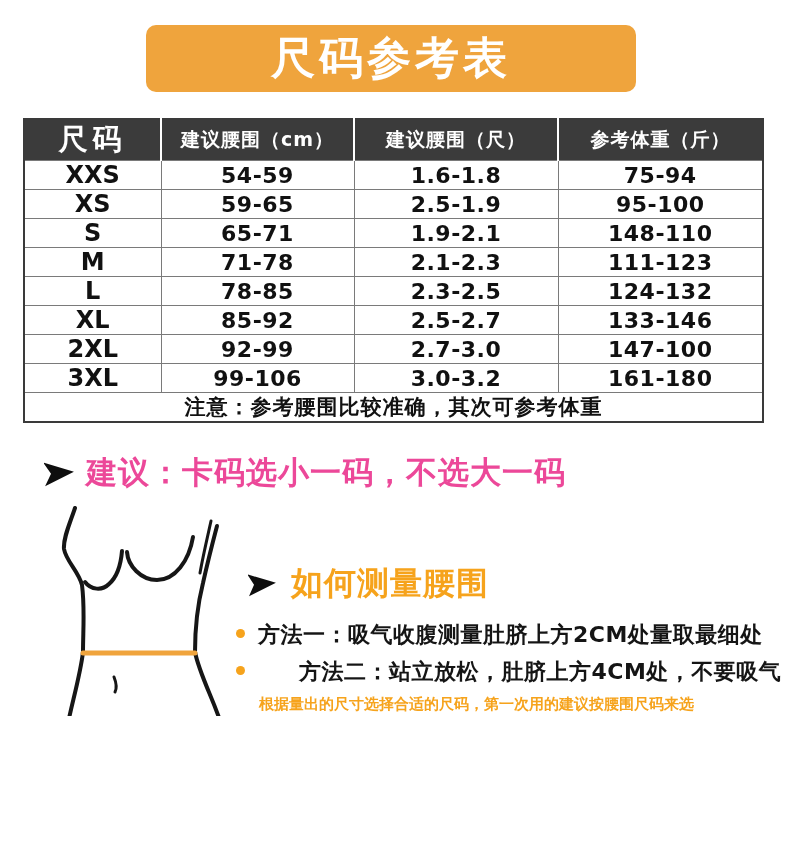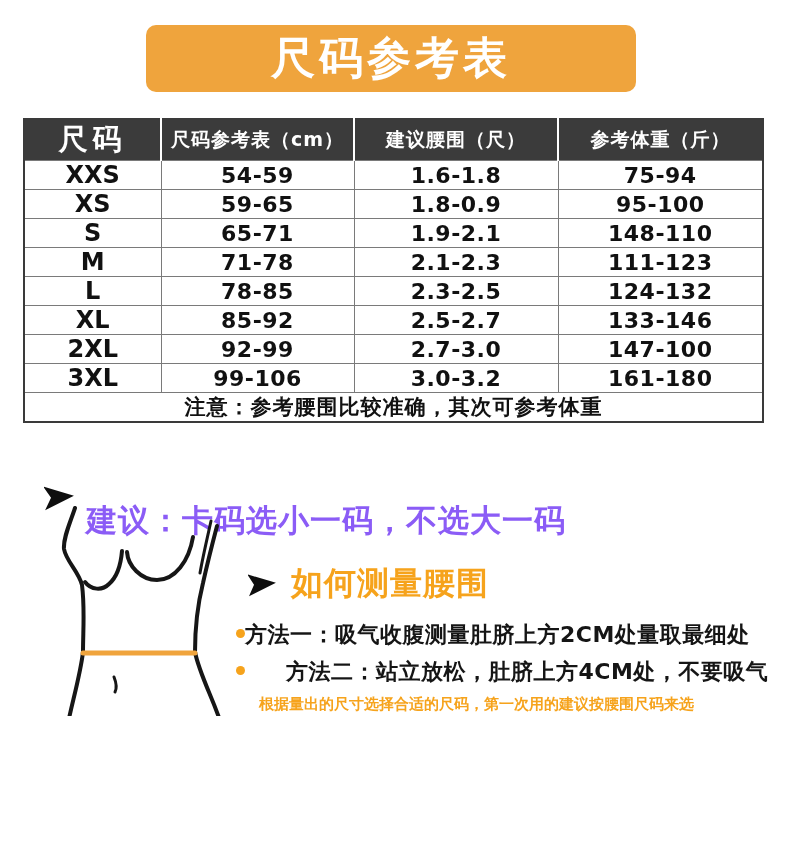--- a/index.html
+++ b/index.html
@@ -42,42 +42,42 @@
   td.size-cell { font-size:24px; font-weight:bold; }
   td.num-cell  { font-size:22px; font-weight:bold; letter-spacing:0.5px; }
   td.note-cell {
     height:35px; font-size:21px; font-weight:bold; letter-spacing:1px;
   }
 
   
   .advice-row { position:absolute; left:44px; top:452px; display:flex; align-items:center; }
   .arrow-svg { flex:0 0 auto; }
   .advice-text {
-    margin-left:12px; color:#8b5cf6; font-size:31px; font-weight:bold;
-    letter-spacing:1px; white-space:nowrap;margin-top:48px;
+    margin-left:12px; color:#ec4899; font-size:31px; font-weight:bold;
+    letter-spacing:1px; white-space:nowrap;
   }
 
   
   .figure-svg { position:absolute; left:40px; top:495px; }
 
   
   .measure-title-row { position:absolute; left:248px; top:562px; display:flex; align-items:center; }
   .measure-title {
     margin-left:15px; color:#F6A31C; font-size:32px; font-weight:bold;
     letter-spacing:1px; white-space:nowrap;
   }
   .method-row { position:absolute; left:236px; display:flex; align-items:flex-start; }
   .method-row.m1 { top:620px; }
   .method-row.m2 { top:657px;gap:41px; }
   .bullet-dot {
     flex:0 0 auto; width:9px; height:9px; border-radius:50%;
     background:#F6A31C; margin-top:9px;
   }
   .method-text {
-    color:#151515; font-size:22px; font-weight:bold;
+    margin-left:13px; color:#151515; font-size:22px; font-weight:bold;
     white-space:nowrap; letter-spacing:0.5px;
   }
   .measure-note {
     position:absolute; left:259px; top:691px; width:468px;
     color:#F6A31C; font-size:15px; font-weight:bold; line-height:27px;
   }
 </style>
 </head>
 <body>
 
@@ -91,36 +91,36 @@
     <table class="size-table">
       <colgroup>
         <col style="width:137px">
           <col style="width:193px">
           <col style="width:204px">
           <col style="width:205px">
       </colgroup>
       <thead>
         <tr>
           <th class="size-head">尺码</th>
-          <th class="small-head">尺码参考表（cm）</th>
+          <th class="small-head">建议腰围（cm）</th>
           <th class="small-head">建议腰围（尺）</th>
           <th class="small-head">参考体重（斤）</th>
         </tr>
       </thead>
       <tbody>
         <tr>
           <td class="size-cell">XXS</td>
           <td class="num-cell">54-59</td>
           <td class="num-cell">1.6-1.8</td>
           <td class="num-cell">75-94</td>
         </tr>
         <tr>
           <td class="size-cell">XS</td>
           <td class="num-cell">59-65</td>
-          <td class="num-cell">1.8-0.9</td>
+          <td class="num-cell">2.5-1.9</td>
           <td class="num-cell">95-100</td>
         </tr>
         <tr>
           <td class="size-cell">S</td>
           <td class="num-cell">65-71</td>
           <td class="num-cell">1.9-2.1</td>
           <td class="num-cell">148-110</td>
         </tr>
         <tr>
           <td class="size-cell">M</td>

